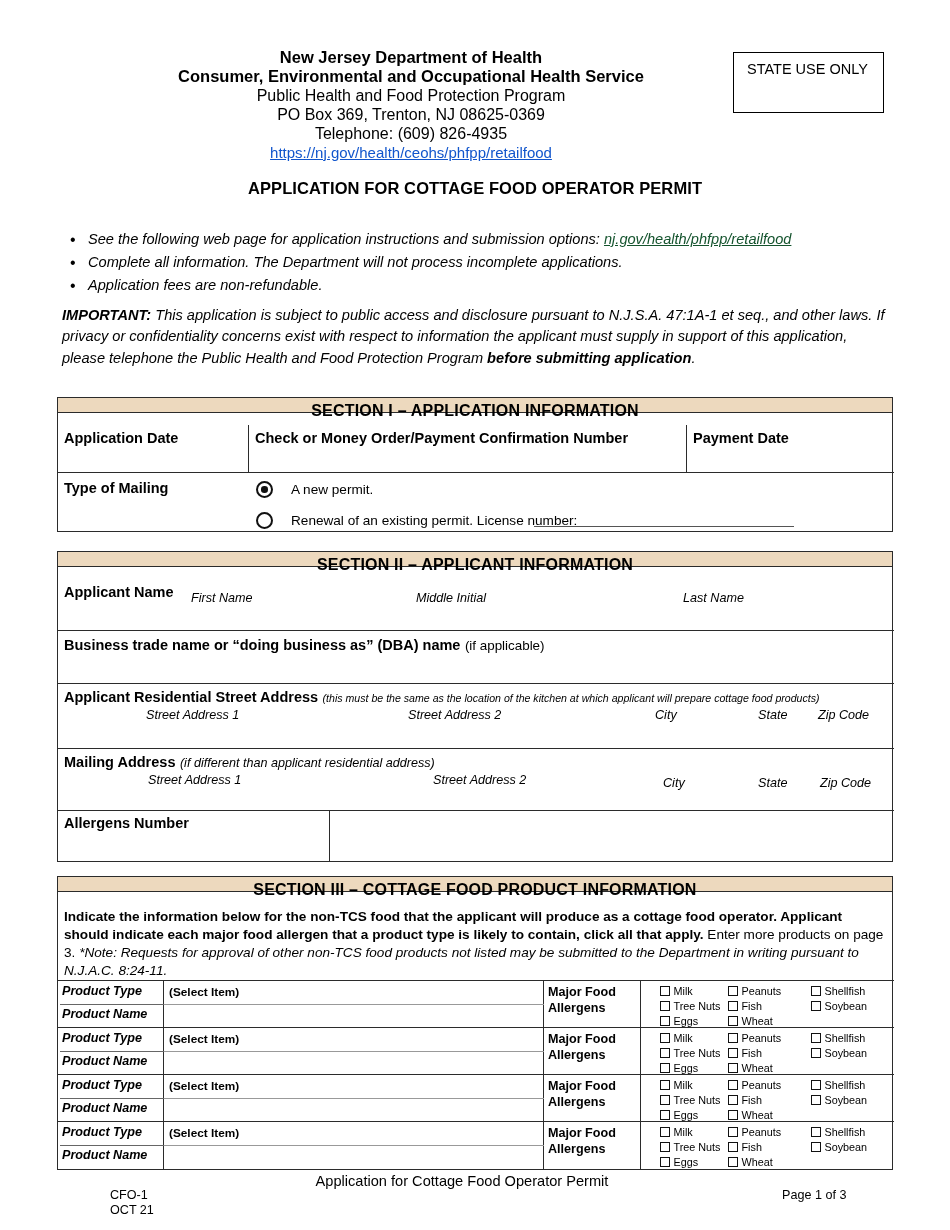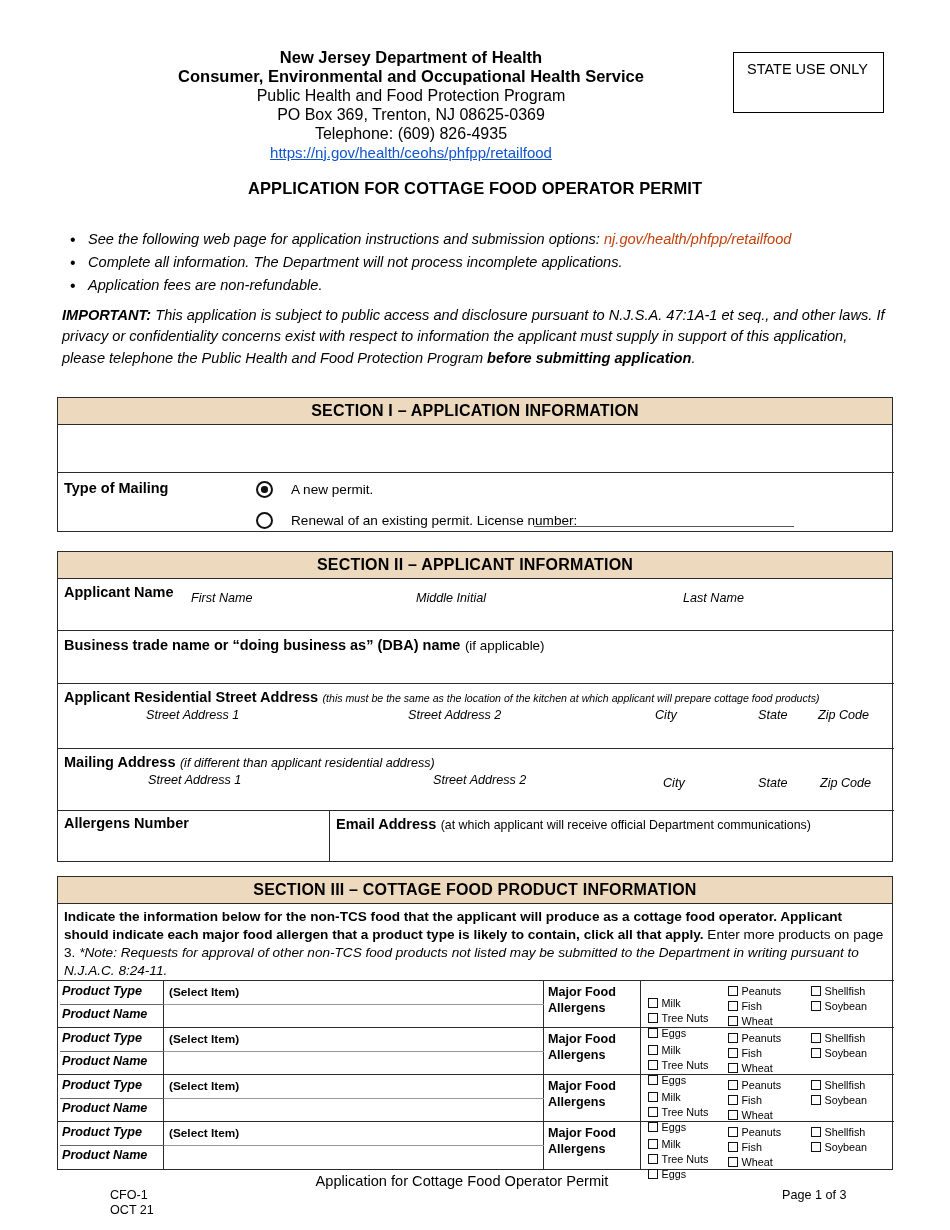--- a/index.html
+++ b/index.html
@@ -76,21 +76,21 @@
   .bullet-dot {
     width: 26px;
     flex: 0 0 26px;
     font-style: normal;
     font-size: 16px;
     line-height: 1.45;
     text-align: left;
     padding-left: 8px;
   }
   .bullet-txt { flex: 1 1 auto; }
-  .bullet-link { color: #c2410c; }
+  .bullet-link { color: #14532d; text-decoration: underline; }
 
   
   .important {
     position: absolute;
     left: 62px; top: 305px;
     width: 832px;
     font-size: 14.6px;
     font-style: italic;
     line-height: 1.47;
     text-align: left;
@@ -103,21 +103,21 @@
     border: 1.5px solid #2b2b2b;
     background: #fff;
   }
   .sec-title {
     background: #edd9be;
     border-bottom: 1.5px solid #2b2b2b;
     text-align: center;
     font-weight: bold;
     font-size: 16px;
     line-height: 26px;
-    height: 27px;
+    height: 15px;
     letter-spacing: 0.2px;
   }
   .lbl-b  { font-weight: bold; font-size: 14.5px; }
   .lbl-n  { font-weight: normal; font-size: 13.4px; }
   .lbl-i  { font-style: italic; font-size: 12.6px; }
   .lbl-i-sm { font-style: italic; font-size: 10.6px; }
 
   
   #sectionI { left: 57px; top: 397px; width: 836px; height: 135px; }
   .s1-row1 { position: absolute; left:0; top: 27px; width: 836px; height: 47px; }
@@ -201,21 +201,21 @@
     border-right: 1.6px solid #2b2b2b;
   }
   .pc-afl .t1, .pc-afl .t2 { position: absolute; left: 4px; font-weight: bold; font-size: 12.6px; }
   .pc-afl .t1 { top: 4px; }
   .pc-afl .t2 { top: 20px; }
   .pc-chk {
     position: absolute; left: 583px; top: 0;
     width: 253px; height: 47px;
   }
   .chkcol { position: absolute; top: 3px; }
-  .chkcol.c1 { left: 7px; margin-top: 12px; }
+  .chkcol.c1 { left: 19px; }
   .chkcol.c2 { left: 87px; }
   .chkcol.c3 { left: 170px; }
   .chkitem {
     display: flex;
     align-items: center;
     height: 14px;
     margin-bottom: 1px;
     font-size: 10.8px;
   }
   .cbx {
@@ -267,20 +267,31 @@
       <div class="bullet-dot">•</div>
       <div class="bullet-txt">Application fees are non-refundable.</div>
     </div>
   </div>
 
   <div class="important"><b>IMPORTANT:</b><span> This application is subject to public access and disclosure pursuant to N.J.S.A. 47:1A-1 et seq., and other laws.  If privacy or confidentiality concerns exist with respect to information the applicant must supply in support of this application, please telephone the Public Health and Food Protection Program </span><b>before submitting application</b><span>.</span></div>
 
   <div class="sec-box" id="sectionI">
     <div class="sec-title">SECTION I – APPLICATION INFORMATION</div>
 
+    <div class="s1-row1">
+      <div class="s1-c1">
+        <div class="lbl lbl-b">Application Date</div>
+      </div>
+      <div class="s1-c2">
+        <div class="lbl lbl-b">Check or Money Order/Payment Confirmation Number</div>
+      </div>
+      <div class="s1-c3">
+        <div class="lbl lbl-b">Payment Date</div>
+      </div>
+    </div>
     <div class="s1-divider"></div>
 
     <div class="s1-row2">
       <div class="s1-typelabel lbl-b">Type of Mailing</div>
 
       <div class="radio sel" style="left:198px; top:9px;"></div>
       <div class="radio-lbl" style="left:233px; top:10px;">A new permit.</div>
 
       <div class="radio" style="left:198px; top:40px;"></div>
       <div class="radio-lbl" style="left:233px; top:41px;">Renewal of an existing permit.  License number:</div>
@@ -320,21 +331,20 @@
       <div class="cell-lbl lbl-i" style="left:375px; top:25px;">Street Address 2</div>
       <div class="cell-lbl lbl-i" style="left:605px; top:28px;">City</div>
       <div class="cell-lbl lbl-i" style="left:700px; top:28px;">State</div>
       <div class="cell-lbl lbl-i" style="left:762px; top:28px;">Zip Code</div>
     </div>
     <div class="s2-sep" style="top:258px;"></div>
 
     <div class="s2-band" style="top:258px; height:51px;">
       <div style="position:absolute; left:271px; top:0; width:0; height:51px; border-left:1.3px solid #2b2b2b;"></div>
       <div class="cell-lbl lbl-b" style="left:6px; top:5px;">Allergens Number</div>
-      <div class="cell-lbl" style="left:278px; top:5px;"><span class="lbl-b">Email Address</span> <span class="lbl-n" style="font-size:12.4px;">(at which applicant will receive official Department communications)</span></div>
     </div>
   </div>
 
   <div class="sec-box" id="sectionIII">
     <div class="sec-title">SECTION III – COTTAGE FOOD PRODUCT INFORMATION</div>
 
     <div class="s3-desc"><b>Indicate the information below for the non-TCS food that the applicant will produce as a cottage food operator. Applicant should indicate each major food allergen that a product type is likely to contain, click all that apply.</b><span> Enter more products on page 3. </span><i>*Note: Requests for approval of other non-TCS food products not listed may be submitted to the Department in writing pursuant to N.J.A.C. 8:24-11.</i></div>
 
     <div class="s3-table" id="product-table">
         <div class="prow">

